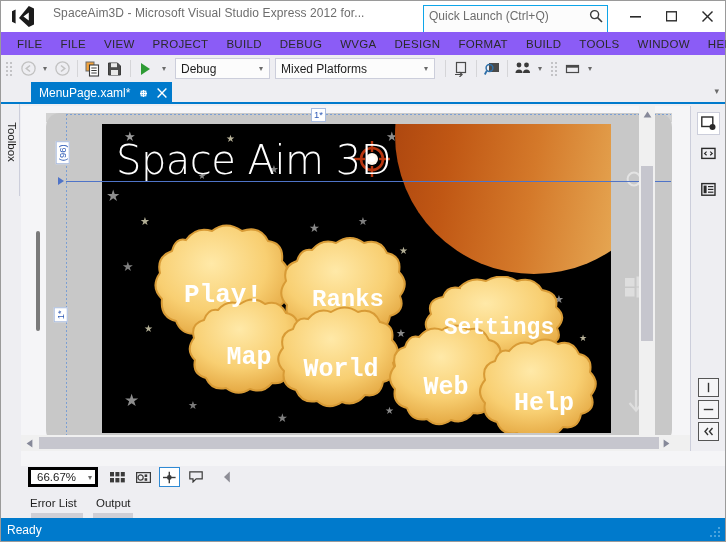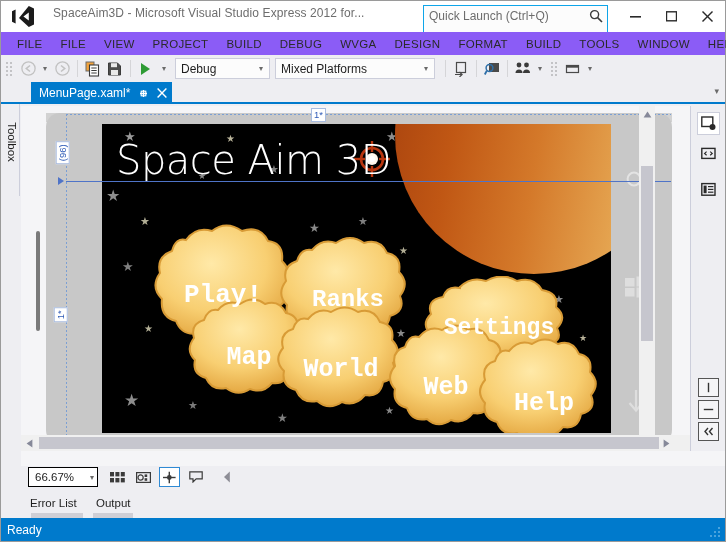--- a/index.html
+++ b/index.html
@@ -106,21 +106,21 @@
 
   
   .rtools{ position:absolute; right:0; top:0; width:35px; height:345px; background:#eeeef2; border-left:1px solid #cccedb; }
   .rtool{ position:absolute; left:6px; width:23px; height:23px; display:flex; align-items:center; justify-content:center; }
   .rtool.sel{ background:#fff; border:1px solid #cccedb; }
   .rbot{ position:absolute; left:7px; width:21px; height:19px; border:1px solid #555; background:#f5f5f7;
      display:flex; align-items:center; justify-content:center; color:#333; font-size:10px; }
 
   
   .dbottom{ position:absolute; left:20px; top:465px; width:704px; height:22px; background:#eeeef2; display:flex; align-items:center; }
-  .zoom-combo{ width:70px; height:20px; background:#fff; border:1px solid #000000; display:flex; align-items:center; justify-content:space-between; padding:0 3px 0 6px; margin-left:7px; }
+  .zoom-combo{ width:70px; height:20px; background:#fff; border:3px solid #000000; display:flex; align-items:center; justify-content:space-between; padding:0 3px 0 6px; margin-left:7px; }
   .zoom-combo .zval{ font-size:11.5px; color:#1e1e1e; }
   .zoom-combo .zcar{ color:#6a6a6a; font-size:8px; }
   .dbtn{ width:21px; height:20px; margin-left:5px; display:flex; align-items:center; justify-content:center; color:#3b3b3b; }
   .dbtn.sel{ border:1px solid #2f8ad4; background:#fff; }
 
   
   .dock{ position:absolute; left:0; top:489px; width:724px; height:29px; background:#eeeef2; }
   .dock-tab{ position:absolute; top:2px; height:21px; display:flex; align-items:center; padding:0 7px; font-size:11.5px; color:#1e1e1e; }
   .dock-underline{ position:absolute; top:23px; height:5px; background:#cfcfd6; }
 

